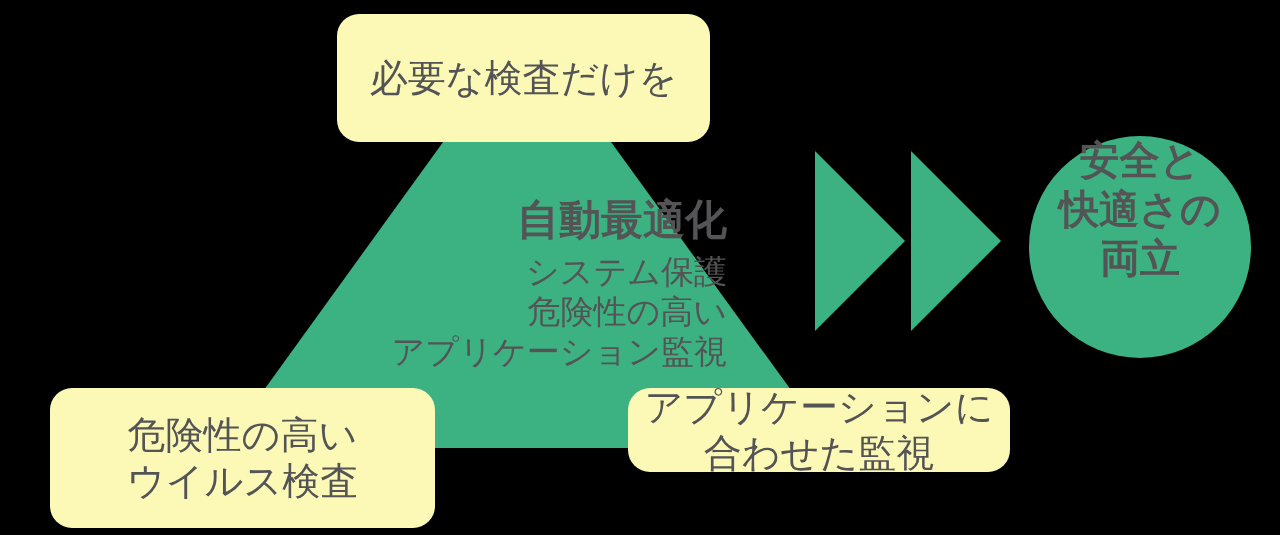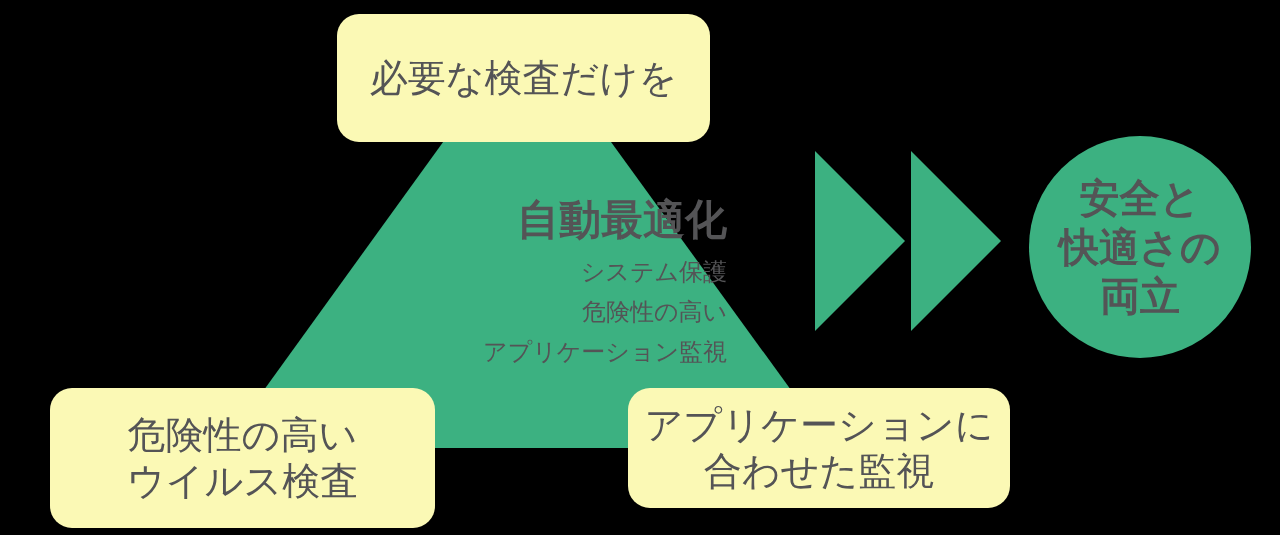--- a/index.html
+++ b/index.html
@@ -34,60 +34,59 @@
     text-align:right;
     color:var(--text);
   }
   .tri-title{
     font-size:42px;
     font-weight:bold;
     line-height:48px;
     margin-bottom:8px;
   }
   .tri-item{
-    font-size:24px;
+    font-size:33px;
     line-height:40px;
   }
   
   .box{
     position:absolute;
     background:var(--yellow);
     border-radius:22px;
     display:flex;
     flex-direction:column;
     justify-content:center;
     align-items:center;
     text-align:right;
     color:var(--text);
     font-size:38px;
     line-height:46px;
   }
   .box-top{left:337px;top:14px;width:373px;height:128px;}
   .box-bl{left:50px;top:388px;width:385px;height:140px;}
-  .box-br{left:628px;top:388px;width:382px;height:120px;}
+  .box-br{left:628px;top:388px;width:382px;height:84px;}
   
   .arrow{
     position:absolute;
     width:0;height:0;
     border-top:90px solid transparent;
     border-bottom:90px solid transparent;
     border-left:90px solid var(--green);
   }
   .arrow-1{left:815px;top:151px;}
   .arrow-2{left:911px;top:151px;}
   
   .circle{
     position:absolute;
     left:1029px;top:136px;
     width:222px;height:222px;
     border-radius:50%;
     background:var(--green);
     display:flex;
     flex-direction:column;
-    justify-content:center;
     align-items:center;
     text-align:center;
     color:var(--text);
     font-weight:bold;
     font-size:40px;
     line-height:49px;
   }
   .line{display:block;}
 </style>
 </head>

